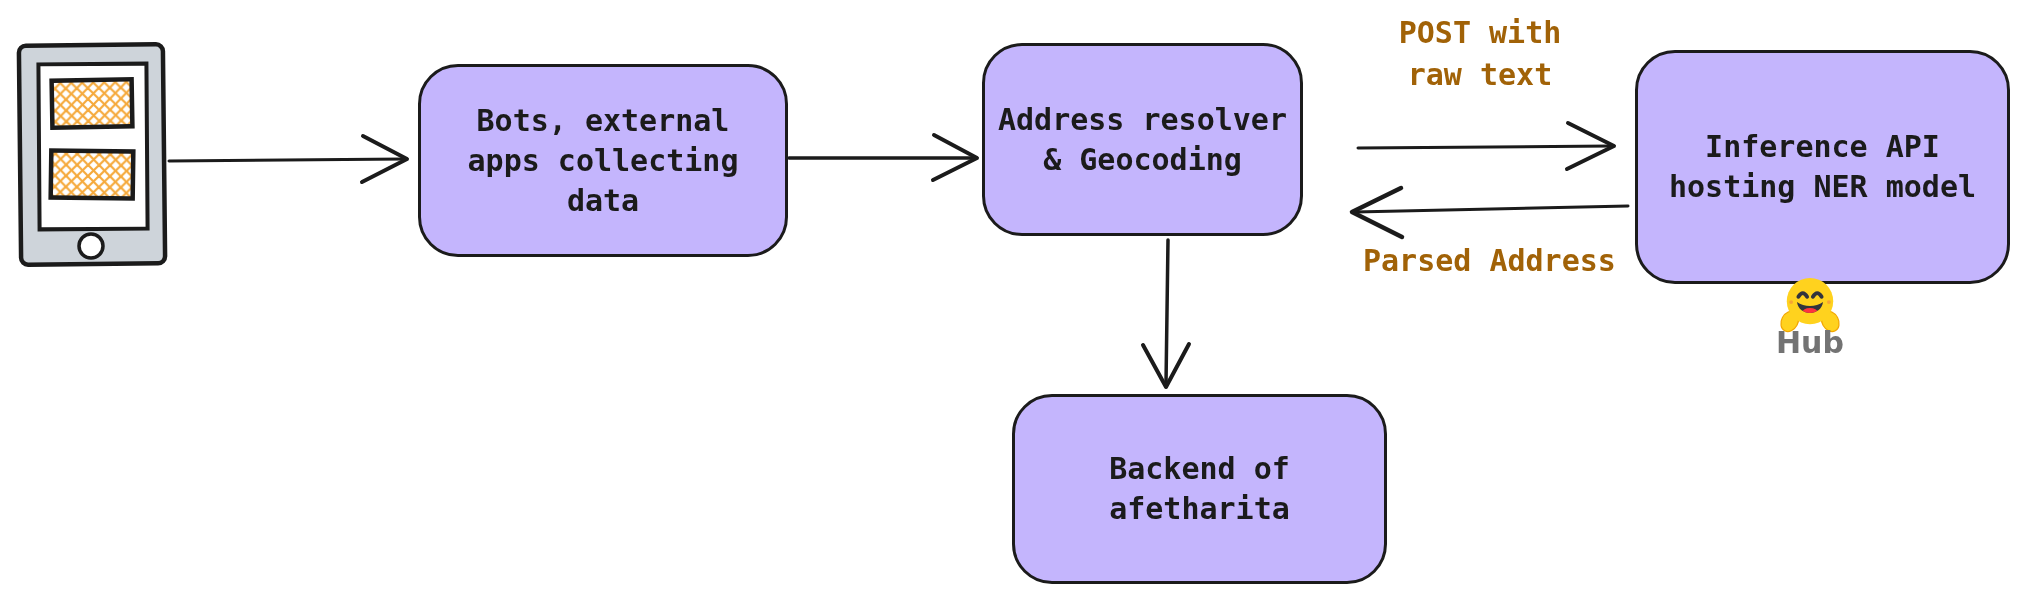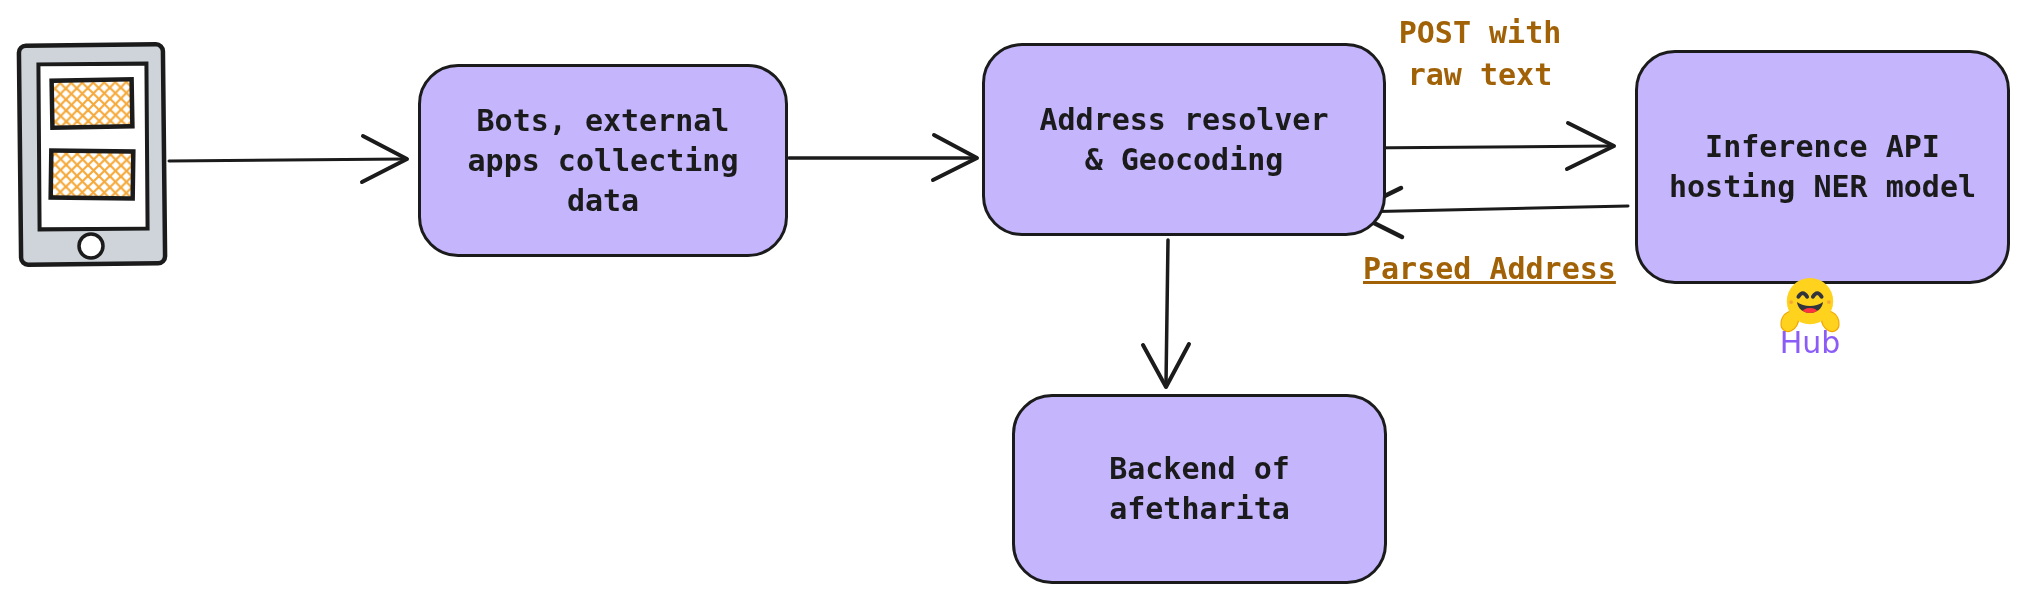--- a/index.html
+++ b/index.html
@@ -45,24 +45,24 @@
   }
   .hub {
     position: absolute;
     display: flex;
     flex-direction: column;
     align-items: center;
     width: 116px;
   }
   .hub-label {
     font-family: "DejaVu Sans", "Liberation Sans", sans-serif;
-    font-weight: 400;
+    font-weight: 700;
     font-size: 30px;
     line-height: 1;
-    color: #8b5cf6;
+    color: #737373;
     margin-top: -6px;
   }
 </style>
 </head>
 <body>
 
 <div class="canvas">
 
   <svg class="layer" viewBox="0 0 2026 606">
     <defs>
@@ -105,39 +105,39 @@
       <path d="M1143 345 L1166 387 L1189 344" stroke-width="4"></path>
     </g>
   </svg>
 
   <div class="node" style="left:418px; top:64px; width:370px; height:193px;">
     <span class="node-label">Bots, external
 apps collecting
 data</span>
   </div>
 
-  <div class="node" style="left:982px; top:43px; width:404px; height:193px;">
+  <div class="node" style="left:982px; top:43px; width:321px; height:193px;">
     <span class="node-label">Address resolver
 &amp; Geocoding</span>
   </div>
 
   <div class="node" style="left:1635px; top:50px; width:375px; height:234px;">
     <span class="node-label">Inference API
 hosting NER model</span>
   </div>
 
   <div class="node" style="left:1012px; top:394px; width:375px; height:190px;">
     <span class="node-label">Backend of
 afetharita</span>
   </div>
 
   <div class="edge-label" style="left:1362px; top:12px; width:236px;">POST with
 raw text</div>
 
-  <div class="edge-label" style="left:1363px; top:248px; white-space:nowrap;text-decoration:underline;">Parsed Address</div>
+  <div class="edge-label" style="left:1363px; top:240px; white-space:nowrap;">Parsed Address</div>
 
   <div class="hub" style="left:1752px; top:276px;">
     <svg width="62" height="58" viewBox="0 0 64 60">
 
       <ellipse cx="11" cy="47" rx="8.5" ry="11" fill="#ffd21e" stroke="#f2a600" stroke-width="1.2" transform="rotate(28 11 47)"></ellipse>
       <ellipse cx="53" cy="47" rx="8.5" ry="11" fill="#ffd21e" stroke="#f2a600" stroke-width="1.2" transform="rotate(-28 53 47)"></ellipse>
 
       <circle cx="32" cy="26" r="24" fill="#ffd21e"></circle>
 
       <path d="M20 21.5 Q24.5 14 29 21.5" stroke="#32343d" stroke-width="4" fill="none" stroke-linecap="round"></path>

